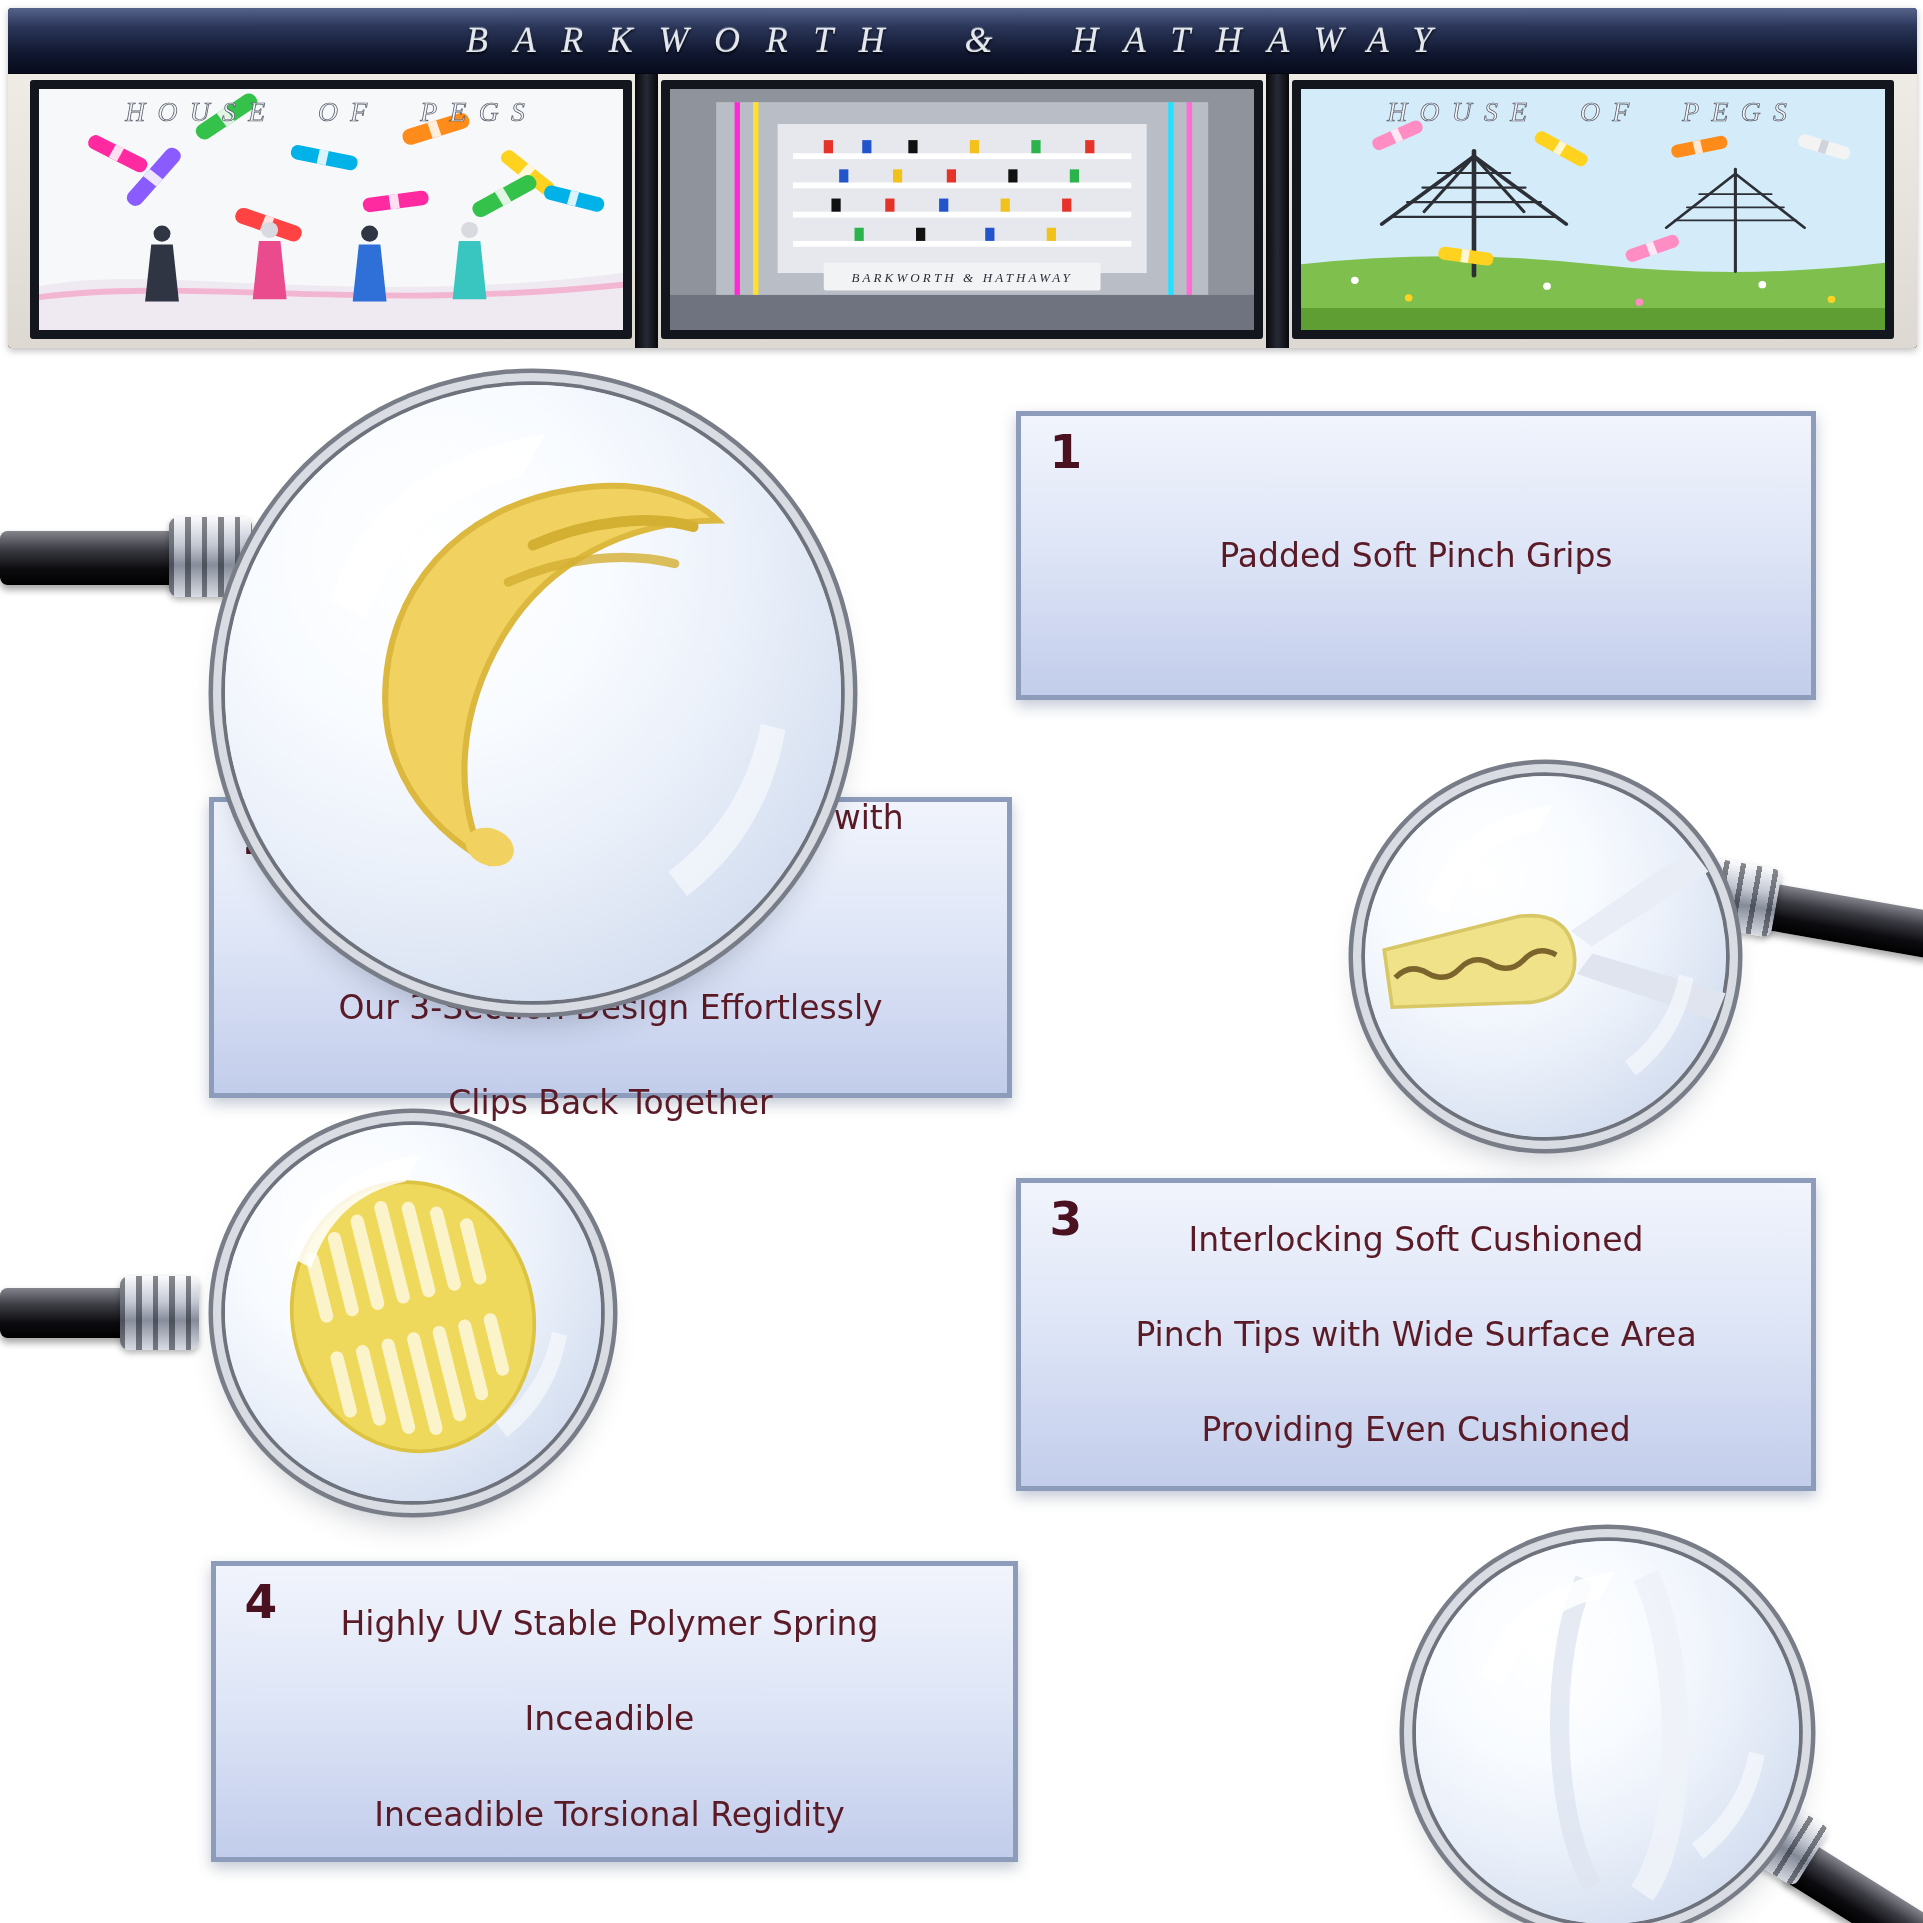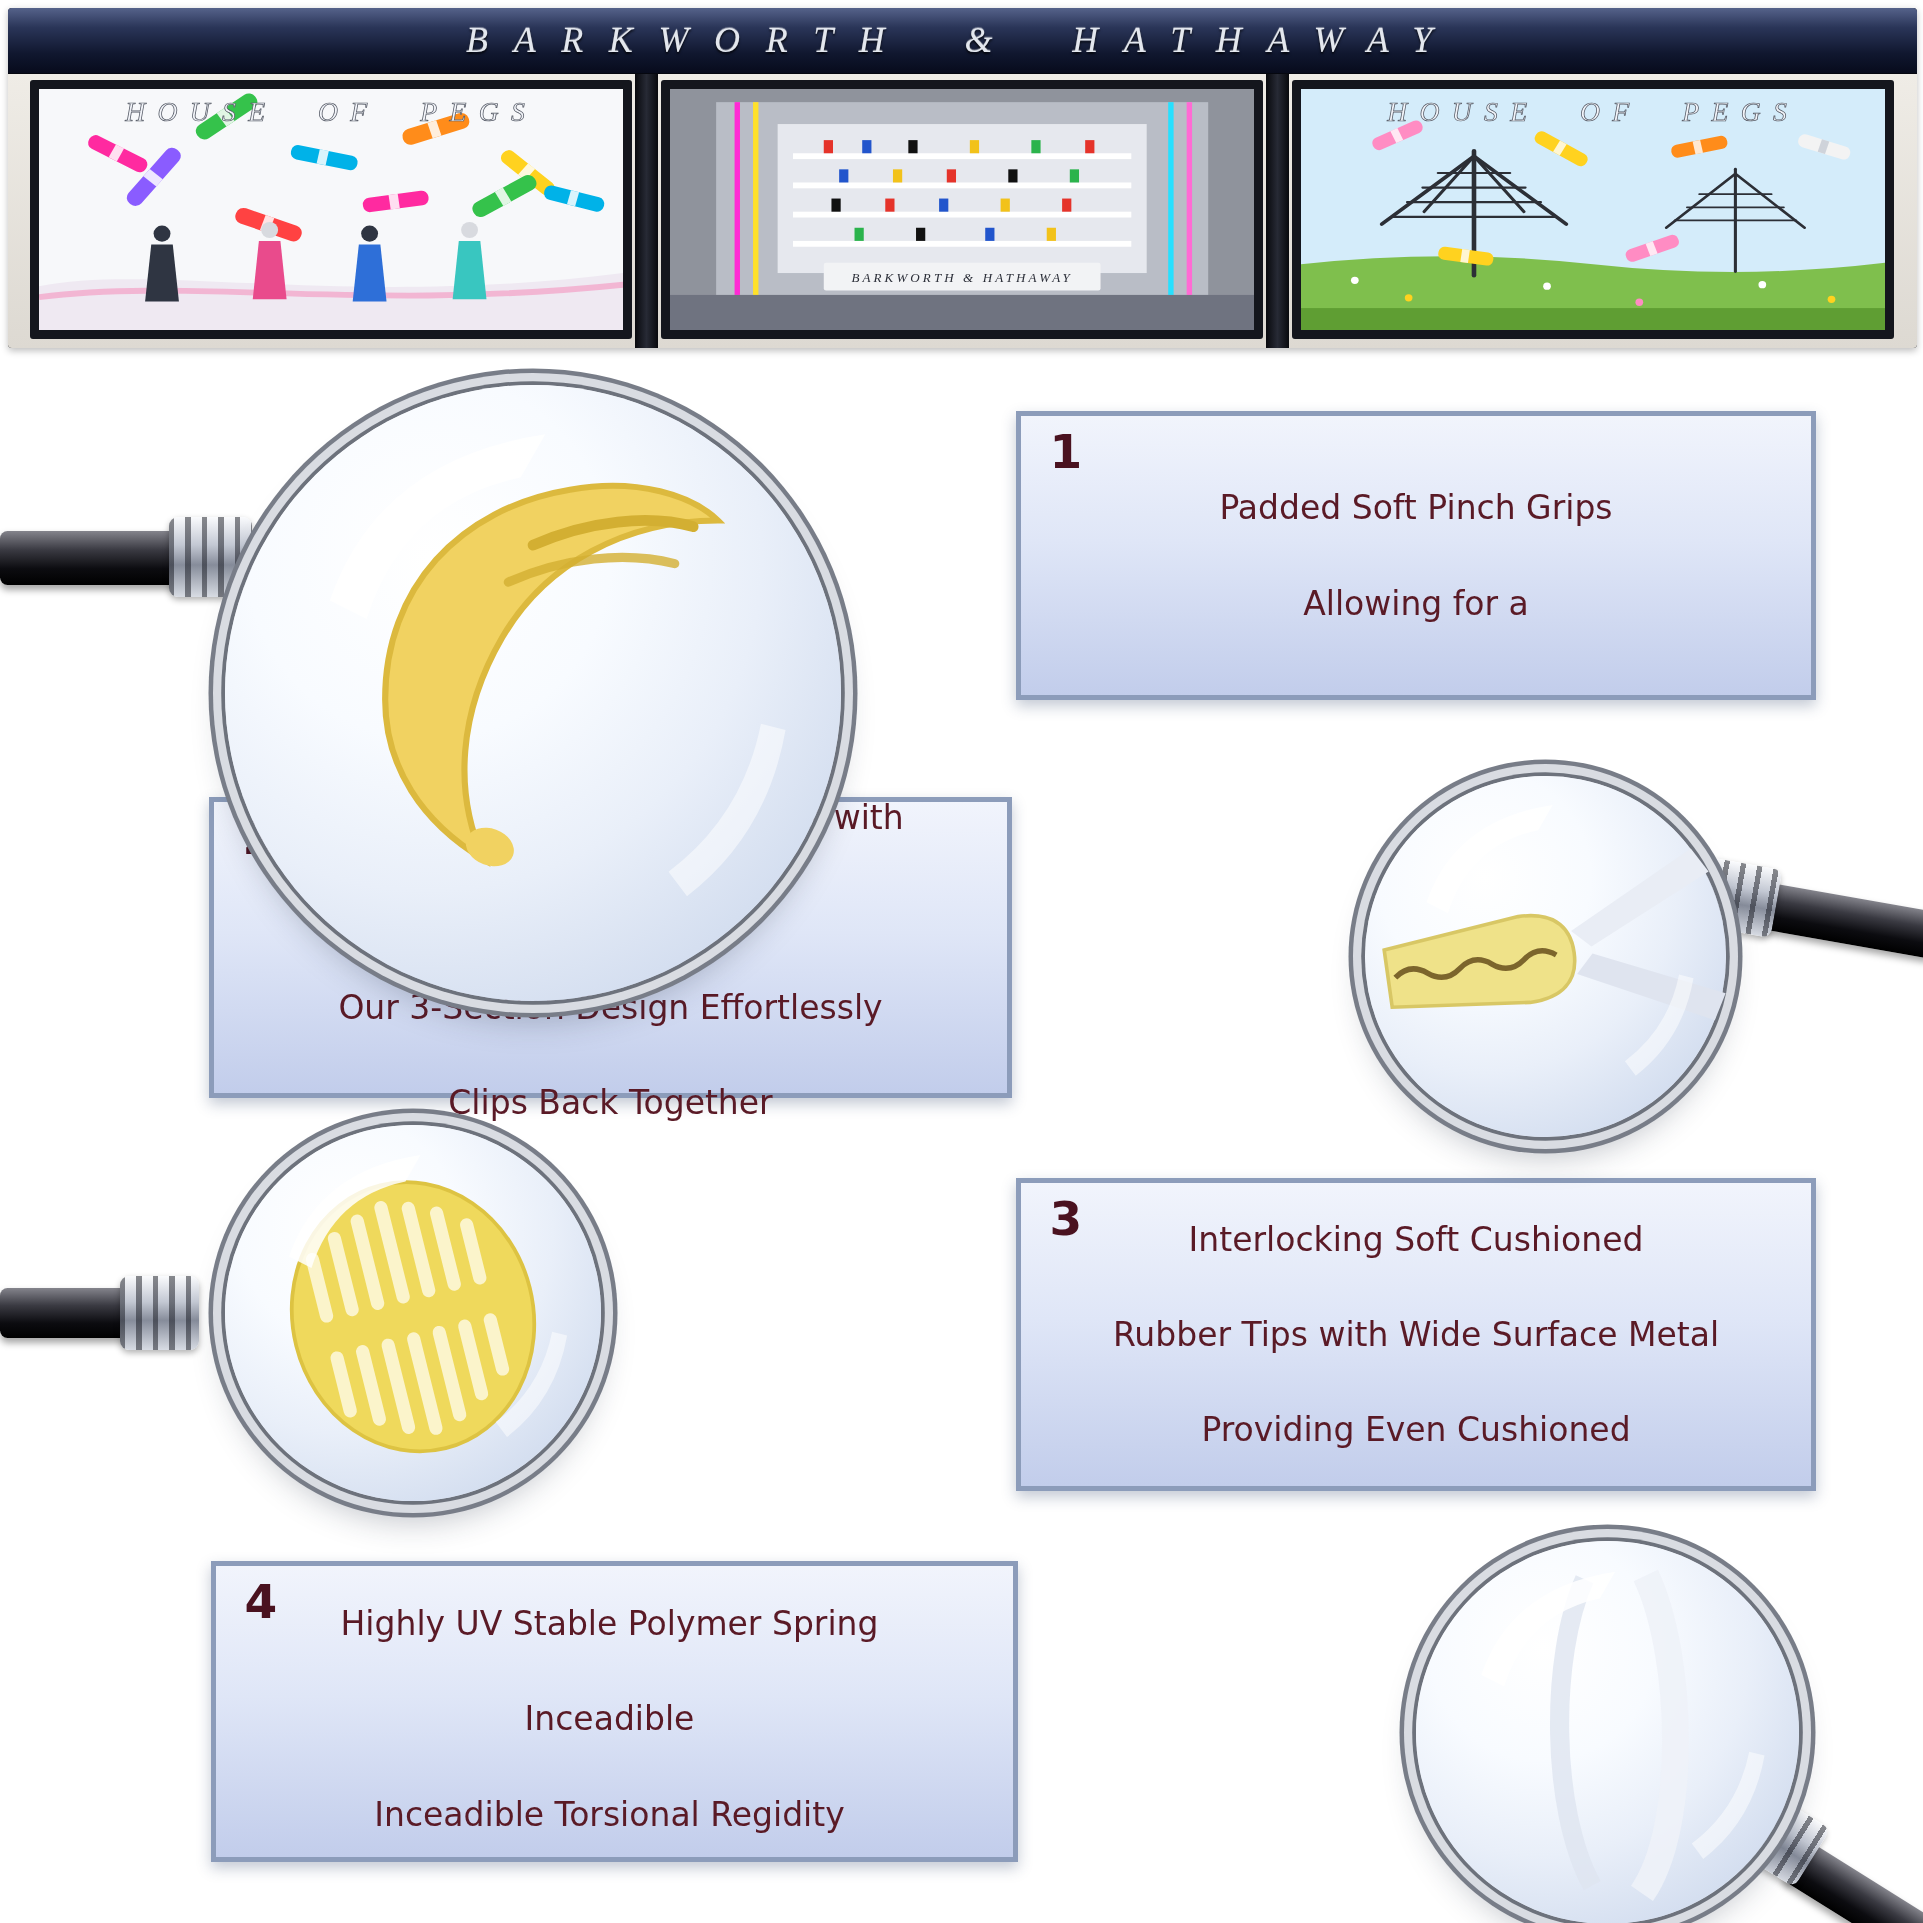--- a/index.html
+++ b/index.html
@@ -245,39 +245,38 @@
         </svg>
       </div>
 
     </div>
   </div>
 
   <section class="feature-box box1">
     <div class="feature-num">1</div>
     <div class="feature-lines">
       <div>Padded Soft Pinch Grips</div>
-      <div>Allowing for a</div>
     </div>
   </section>
 
   <section class="feature-box box2">
     <div class="feature-num">2</div>
     <div class="feature-lines">
       <div>Unlike Traditional Clothes Pegs with</div>
       <div>Metal Springs</div>
       <div>Our 3-Section Design Effortlessly</div>
       <div>Clips Back Together</div>
     </div>
   </section>
 
   <section class="feature-box box3">
     <div class="feature-num">3</div>
     <div class="feature-lines">
       <div>Interlocking Soft Cushioned</div>
-      <div>Rubber Tips with Wide Surface Metal</div>
+      <div>Pinch Tips with Wide Surface Area</div>
       <div>Providing Even Cushioned</div>
     </div>
   </section>
 
   <section class="feature-box box4">
     <div class="feature-num">4</div>
     <div class="feature-lines">
       <div>Highly UV Stable Polymer Spring</div>
       <div>Inceadible</div>
       <div>Inceadible Torsional Regidity</div>

